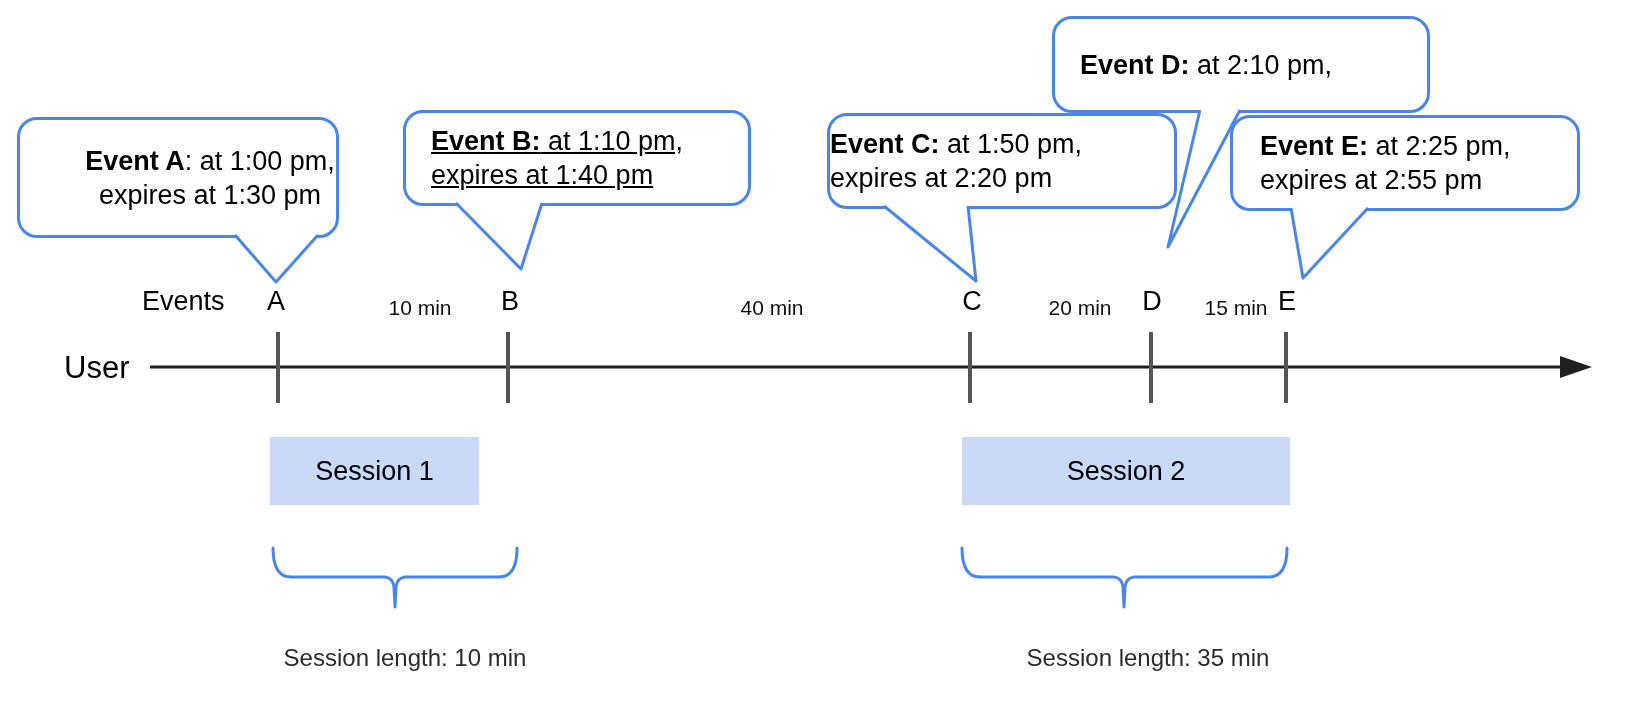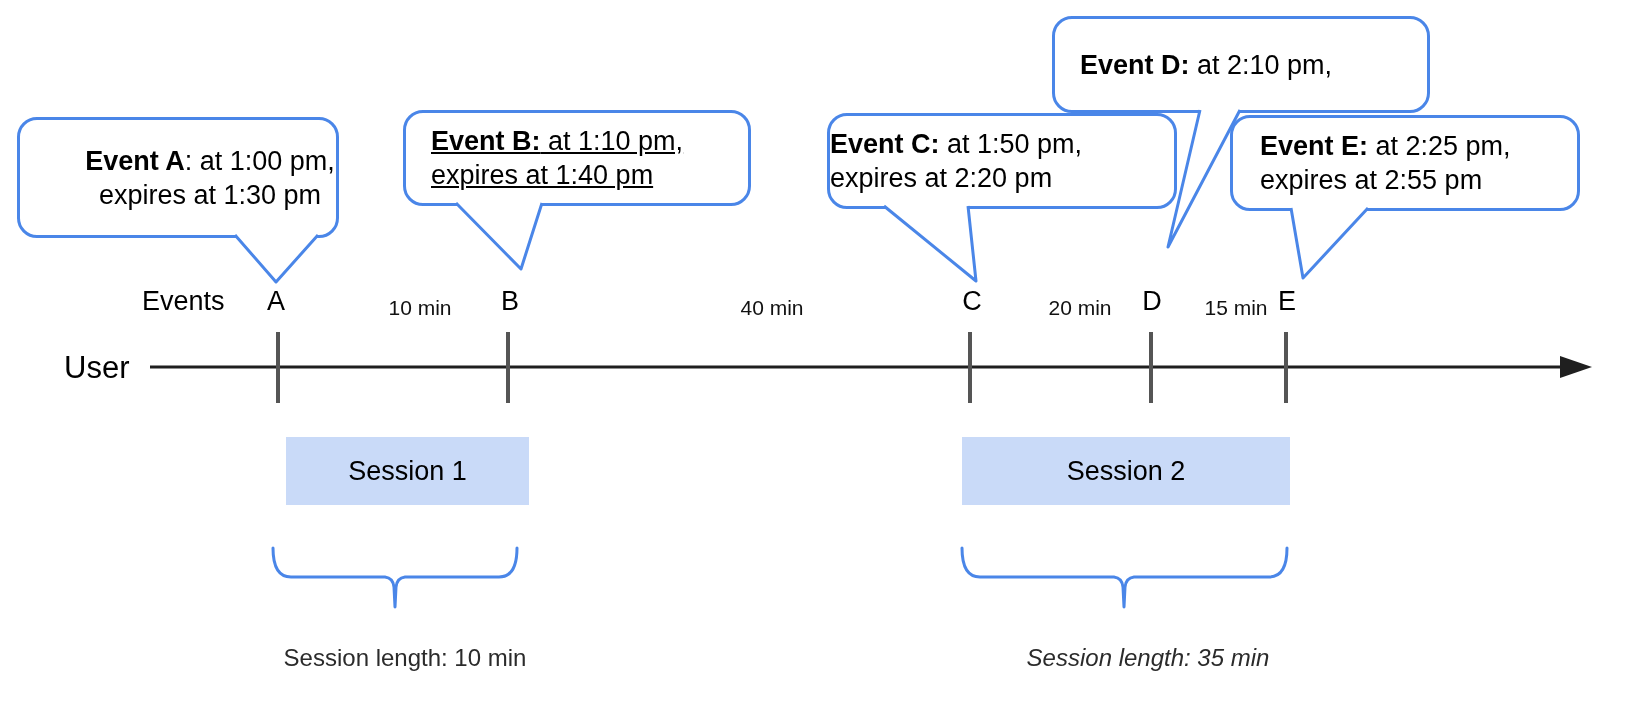--- a/index.html
+++ b/index.html
@@ -102,29 +102,29 @@
   <div class="abs tick-letter" style="left:1152px; top:286px;">D</div>
   <div class="abs tick-letter" style="left:1287px; top:286px;">E</div>
 
   <div class="abs interval-label" style="left:400px; top:296px;">10 min</div>
   <div class="abs interval-label" style="left:752px; top:296px;">40 min</div>
   <div class="abs interval-label" style="left:1060px; top:296px;">20 min</div>
   <div class="abs interval-label" style="left:1216px; top:296px;">15 min</div>
 
   <div class="abs user-label" style="left:64px; top:350px;">User</div>
 
-  <div class="session-box" style="left:286px; top:437px; width:243px; height:68px;">
+  <div class="session-box" style="left:270px; top:437px; width:209px; height:68px;">
     <span>Session 1</span>
   </div>
   <div class="session-box" style="left:962px; top:437px; width:328px; height:68px;">
     <span>Session 2</span>
   </div>
 
   <div class="session-length" style="left:405px; top:644px;">Session length: 10 min</div>
-  <div class="session-length" style="left:1148px; top:644px;font-style:italic;">Session length: 35 min</div>
+  <div class="session-length" style="left:1148px; top:644px;">Session length: 35 min</div>
 
   <svg class="svg-overlay" viewBox="0 0 1634 702">
 
     <g>
       <line x1="150" y1="367" x2="1562" y2="367" stroke="#1f1f1f" stroke-width="3"></line>
       <polygon points="1560,356 1560,378 1592,367" fill="#1f1f1f"></polygon>
     </g>
 
     <g stroke="#555555" stroke-width="4">
       <line x1="278" y1="332" x2="278" y2="403"></line>

